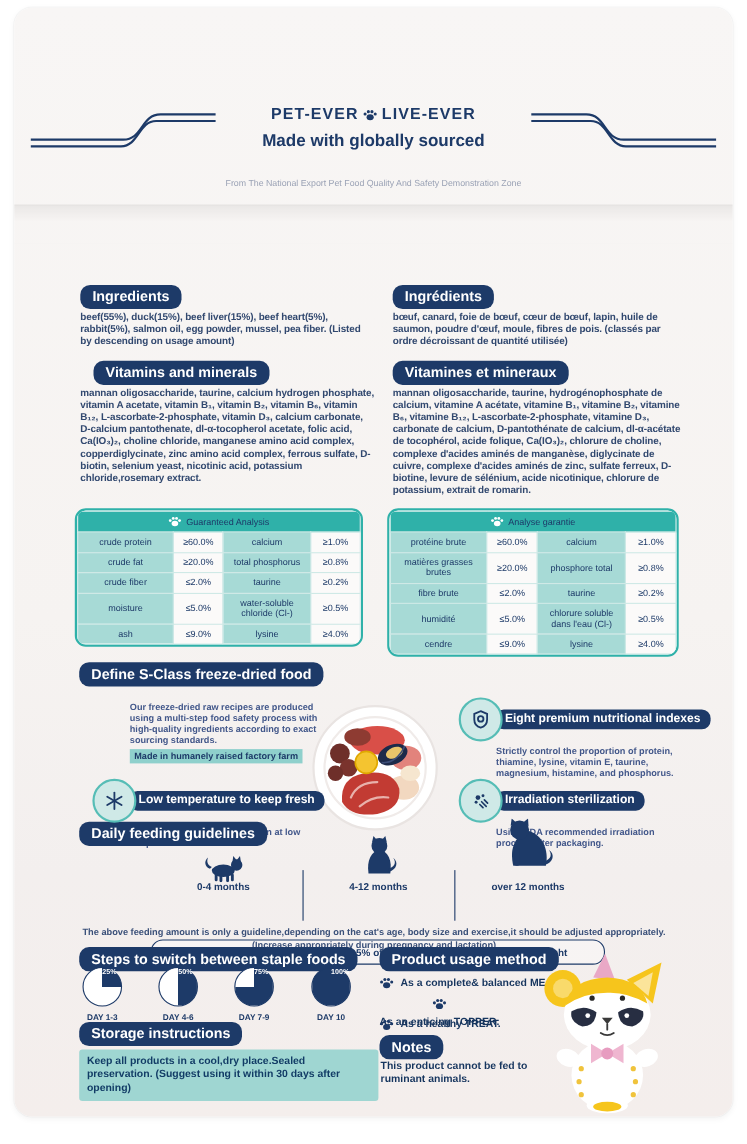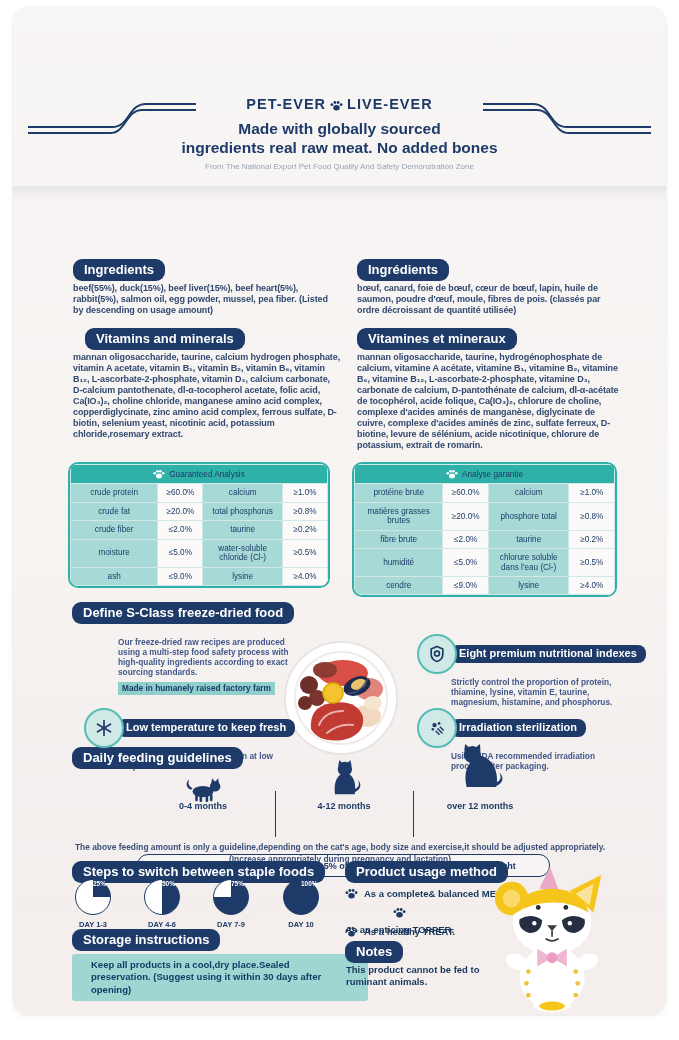--- a/index.html
+++ b/index.html
@@ -69,21 +69,21 @@
   .step:nth-of-type(1) .pct{top:8px;left:20px;}
   .step:nth-of-type(2) .pct{top:13px;left:19px;}
   .step:nth-of-type(3) .pct{top:10px;left:18px;}
   .step:nth-of-type(4) .pct{top:13px;left:0;right:0;text-align:center;}
   .step-day{margin-top:5px;font-size:7.5px;font-weight:bold;color:#1d3a68;}
 
   
   .usage-item{position:absolute;left:345px;display:flex;align-items:center;gap:6px;
               font-size:9.5px;font-weight:bold;color:#16355e;}
   .storage-box{position:absolute;left:72px;top:954px;width:258px;background:#9fd6d2;color:#123c66;
-               font-weight:bold;font-size:9.5px;line-height:1.3;padding:5px 19px;border-radius:3px;}
+               font-weight:bold;font-size:9.5px;line-height:1.3;padding:5px 7px;border-radius:3px;}
   .notes-text{position:absolute;left:346px;top:964px;width:145px;font-size:9.5px;font-weight:bold;
               color:#16355e;line-height:1.3;}
 
   .abs{position:absolute;}
 </style>
 </head>
 <body>
 
 <div class="canvas">
   <div class="bag"></div>
@@ -100,21 +100,20 @@
   <div class="brand-row">
     <span>PET-EVER</span><svg width="13" height="11" viewBox="0 0 24 20" fill="#1d3a68">
         <ellipse cx="12" cy="14" rx="6" ry="5"></ellipse>
         <circle cx="3.5" cy="8.5" r="2.6"></circle>
         <circle cx="9" cy="4.5" r="2.6"></circle>
         <circle cx="15" cy="4.5" r="2.6"></circle>
         <circle cx="20.5" cy="8.5" r="2.6"></circle>
       </svg><span>LIVE-EVER</span>
   </div>
   <div class="tag1">Made with globally sourced</div>
-  <div class="tag2">ingredients real raw meat. No added bones</div>
   <div class="subtag">From The National Export Pet Food Quality And Safety Demonstration Zone</div>
 
   <div class="abs" style="left:73px;top:259px;"><span class="pill">Ingredients</span></div>
   <div class="body-text" style="left:73px;top:283px;width:262px;">beef(55%), duck(15%), beef liver(15%), beef heart(5%), rabbit(5%), salmon oil, egg powder, mussel, pea fiber. (Listed by descending on usage amount)</div>
 
   <div class="abs" style="left:357px;top:259px;"><span class="pill">Ingrédients</span></div>
   <div class="body-text" style="left:357px;top:283px;width:266px;">bœuf, canard, foie de bœuf, cœur de bœuf, lapin, huile de saumon, poudre d'œuf, moule, fibres de pois. (classés par ordre décroissant de quantité utilisée)</div>
 
   <div class="abs" style="left:73px;top:328px;padding-left:12px;"><span class="pill">Vitamins and minerals</span></div>
   <div class="body-text" style="left:73px;top:352px;width:268px;">mannan oligosaccharide, taurine, calcium hydrogen phosphate, vitamin A acetate, vitamin B₁, vitamin B₂, vitamin B₆, vitamin B₁₂, L-ascorbate-2-phosphate, vitamin D₃, calcium carbonate, D-calcium pantothenate, dl-α-tocopherol acetate, folic acid, Ca(IO₃)₂, choline chloride, manganese amino acid complex, copperdiglycinate, zinc amino acid complex, ferrous sulfate, D-biotin, selenium yeast, nicotinic acid, potassium chloride,rosemary extract.</div>

